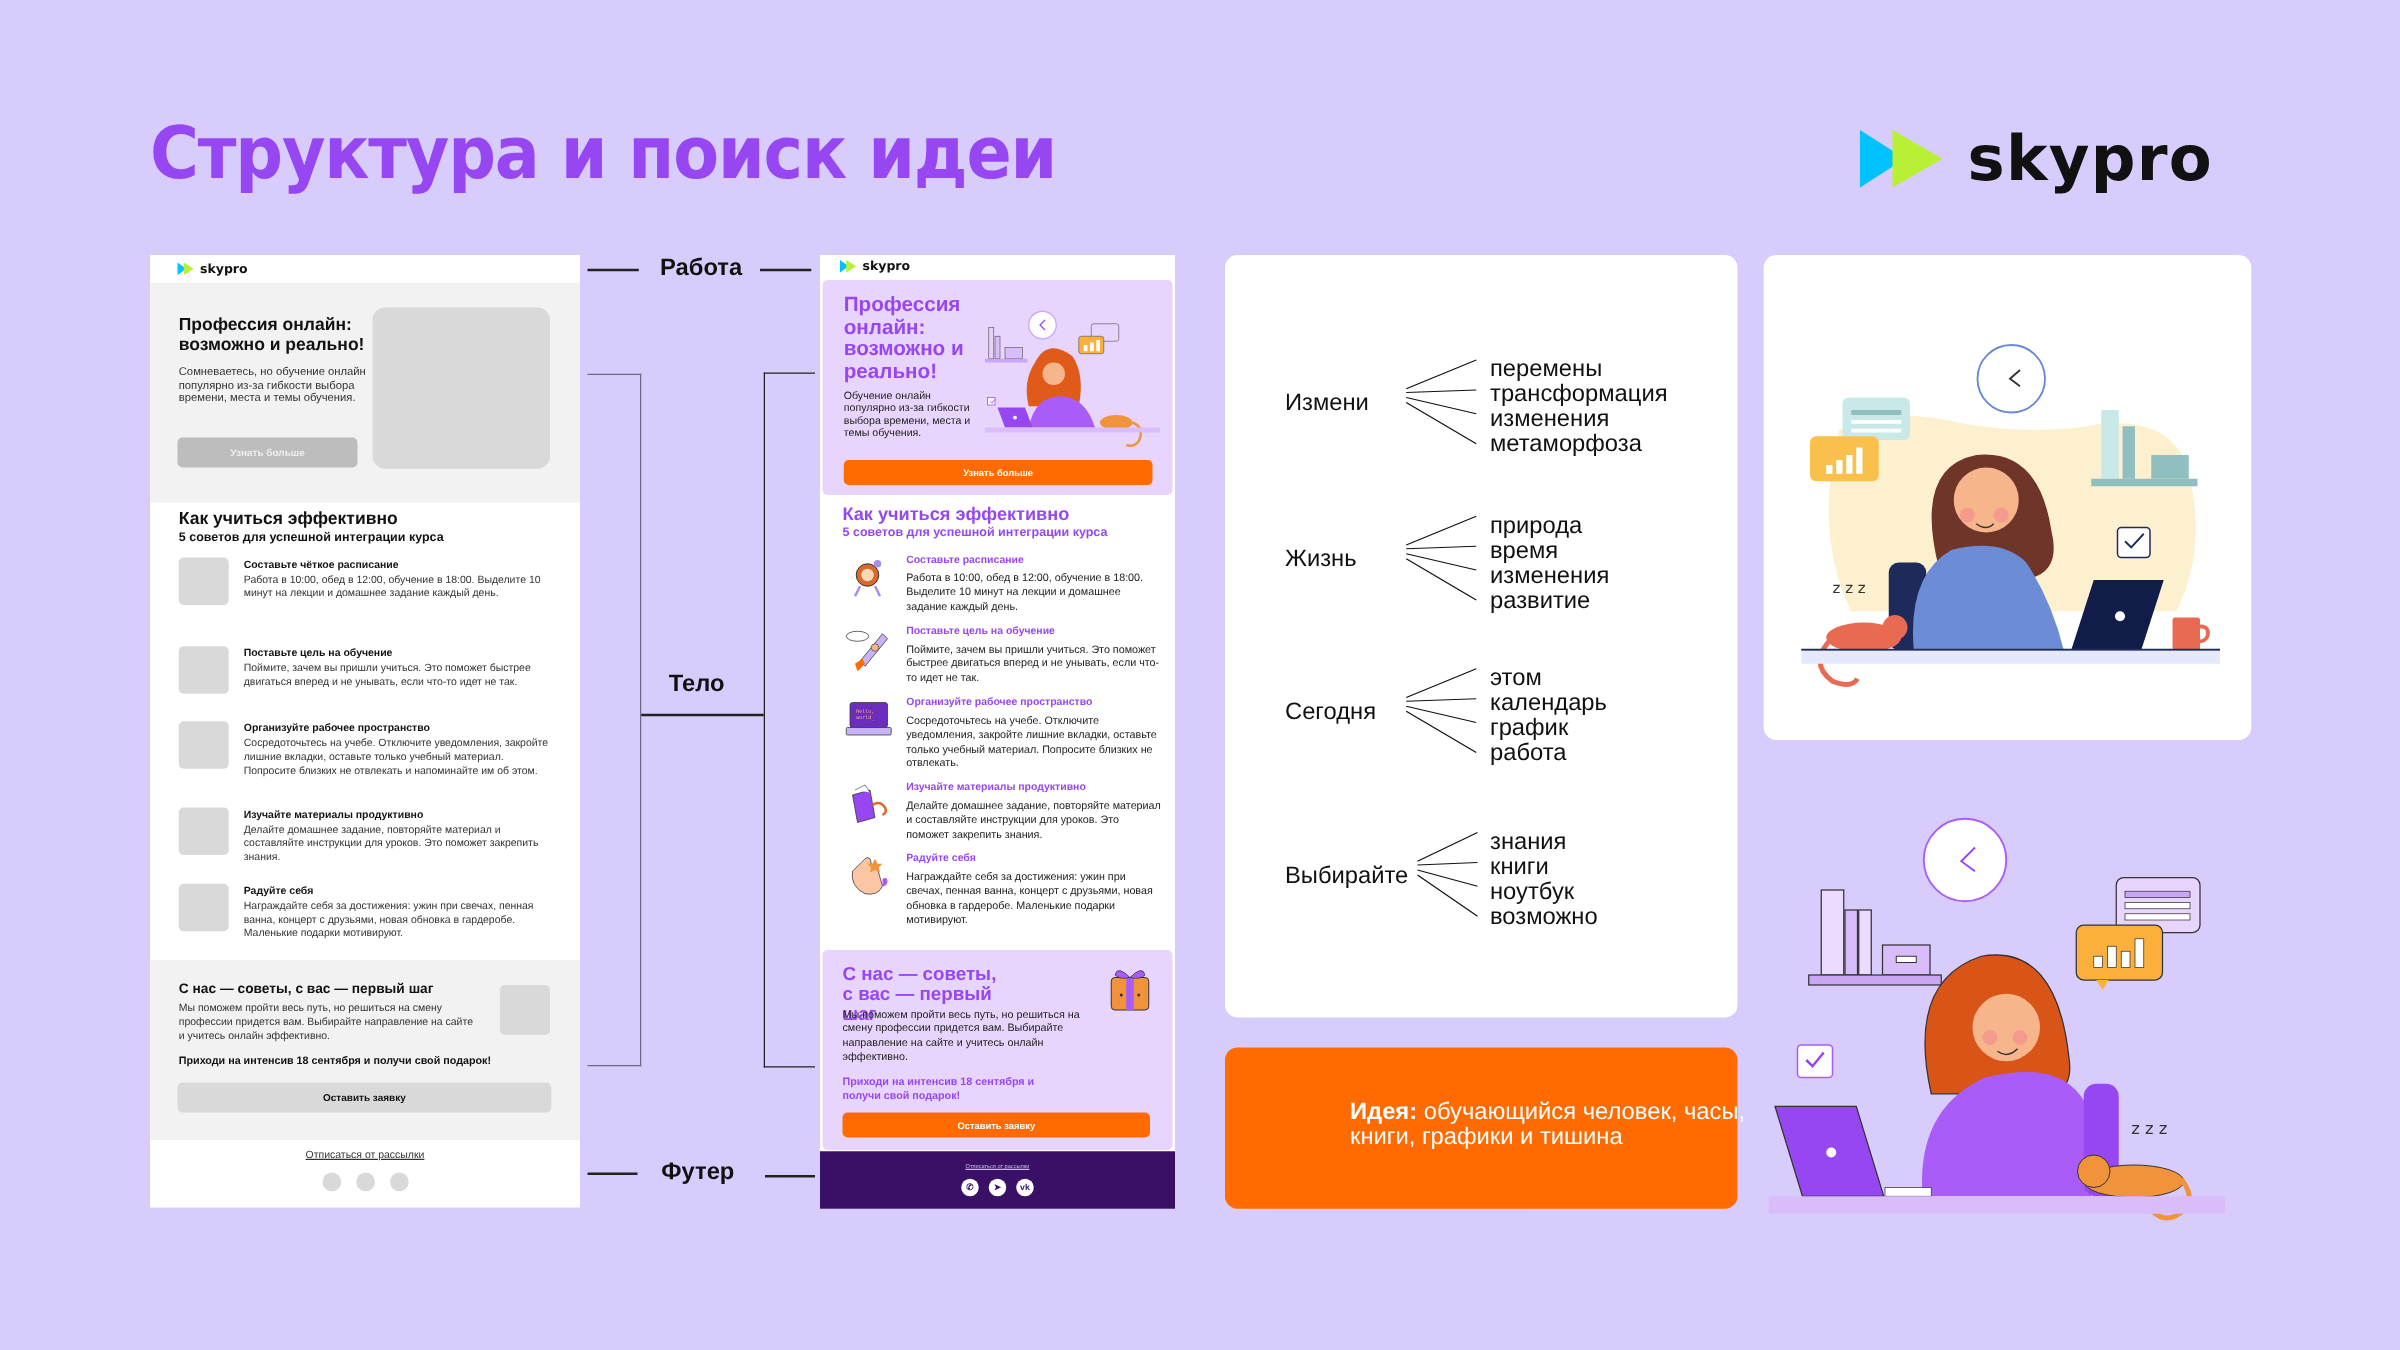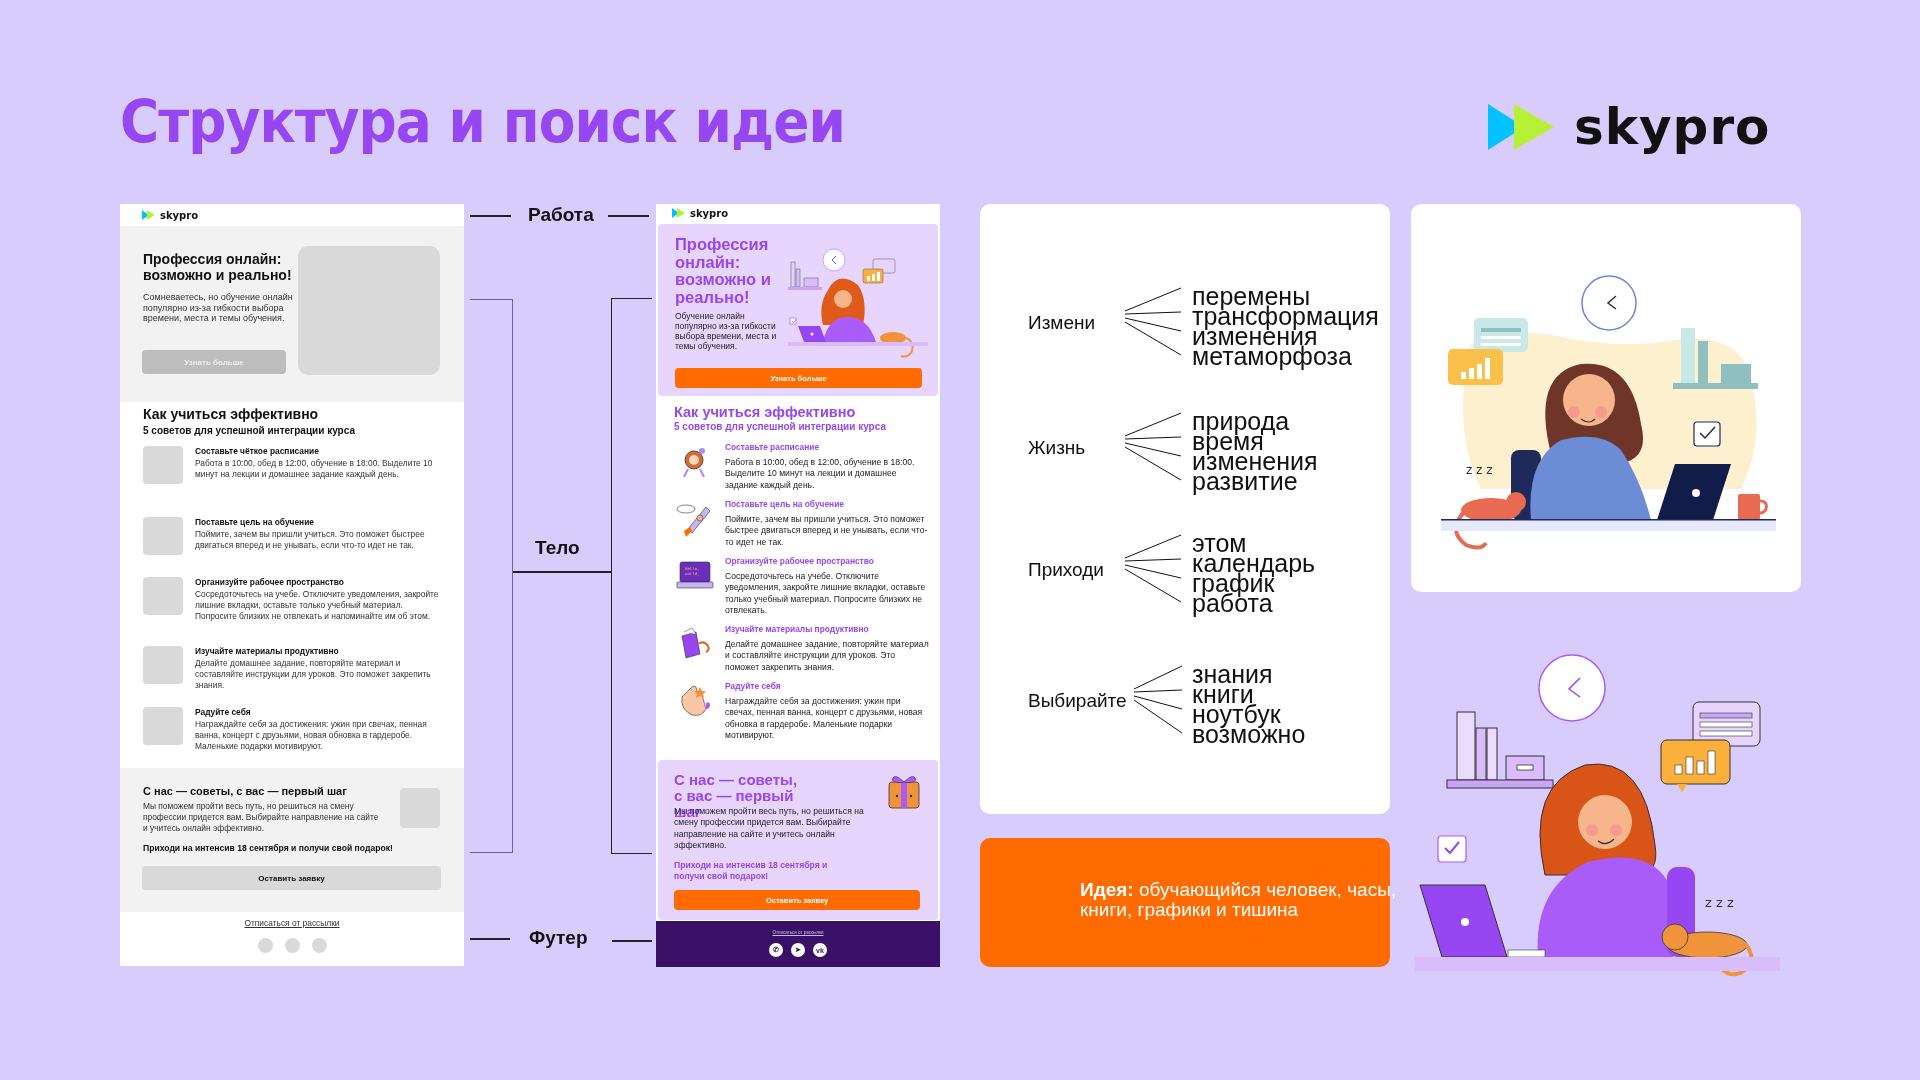--- a/index.html
+++ b/index.html
@@ -72,21 +72,21 @@
   .em .ftr { position: absolute; left: 0; top: 717px; width: 284px; height: 46px; background: #3a1067; }
   .em .ftr .unsub { position: absolute; left: 0; top: 9px; width: 284px; text-align: center; font-size: 4.5px; color: #cbb7ee; text-decoration: underline; }
   .em .ftr .soc { position: absolute; left: 0; top: 22px; width: 284px; display: flex; justify-content: center; gap: 8px; }
   .em .ftr .soc span { width: 14px; height: 14px; border-radius: 50%; background: #fff; color: #3a1067; font-size: 7px; font-weight: 700; display: flex; align-items: center; justify-content: center; }
 
   
   .mm { left: 980px; top: 204px; width: 410px; height: 610px; background: #fff; border-radius: 10px; }
   .mm-group { position: absolute; left: 48px; width: 340px; height: 80px; }
   .mm-group .key { position: absolute; left: 0; top: 28px; font-size: 19px; font-weight: 400; }
   .mm-group svg { position: absolute; left: 95px; top: 0; }
-  .mm-group ul { position: absolute; left: 164px; top: 2px; list-style: none; font-size: 25px; line-height: 20px; }
+  .mm-group ul { position: absolute; left: 164px; top: 2px; list-style: none; font-size: 19px; line-height: 20px; }
 
   .idea { left: 980px; top: 838px; width: 410px; height: 129px; background: #ff6b00; border-radius: 10px; }
   .idea p { position: absolute; left: 56px; top: 42px; font-size: 19px; line-height: 20px; color: #fff; width: 320px; margin-left: 44px; }
   .idea b { font-weight: 700; }
 
   .ill1 { left: 1411px; top: 204px; width: 390px; height: 388px; background: #fff; border-radius: 10px; overflow: hidden; }
   .ill2 { left: 1405px; top: 645px; width: 395px; height: 335px; }
 </style>
 </head>
 <body>
@@ -305,21 +305,21 @@
         <path d="M2 27 L58 4 M2 30 L58 28 M2 34 L58 47 M2 38 L58 71" stroke="#111" stroke-width="1" fill="none"></path>
       </svg>
     <ul>
       <li>природа</li>
       <li>время</li>
       <li>изменения</li>
       <li>развитие</li>
     </ul>
   </div>
   <div class="mm-group" style="top:327px">
-    <div class="key">Приходи</div>
+    <div class="key">Сегодня</div>
     <svg width="62" height="80">
         <path d="M2 27 L58 4 M2 30 L58 28 M2 34 L58 47 M2 38 L58 71" stroke="#111" stroke-width="1" fill="none"></path>
       </svg>
     <ul>
       <li>этом</li>
       <li>календарь</li>
       <li>график</li>
       <li>работа</li>
     </ul>
   </div>

